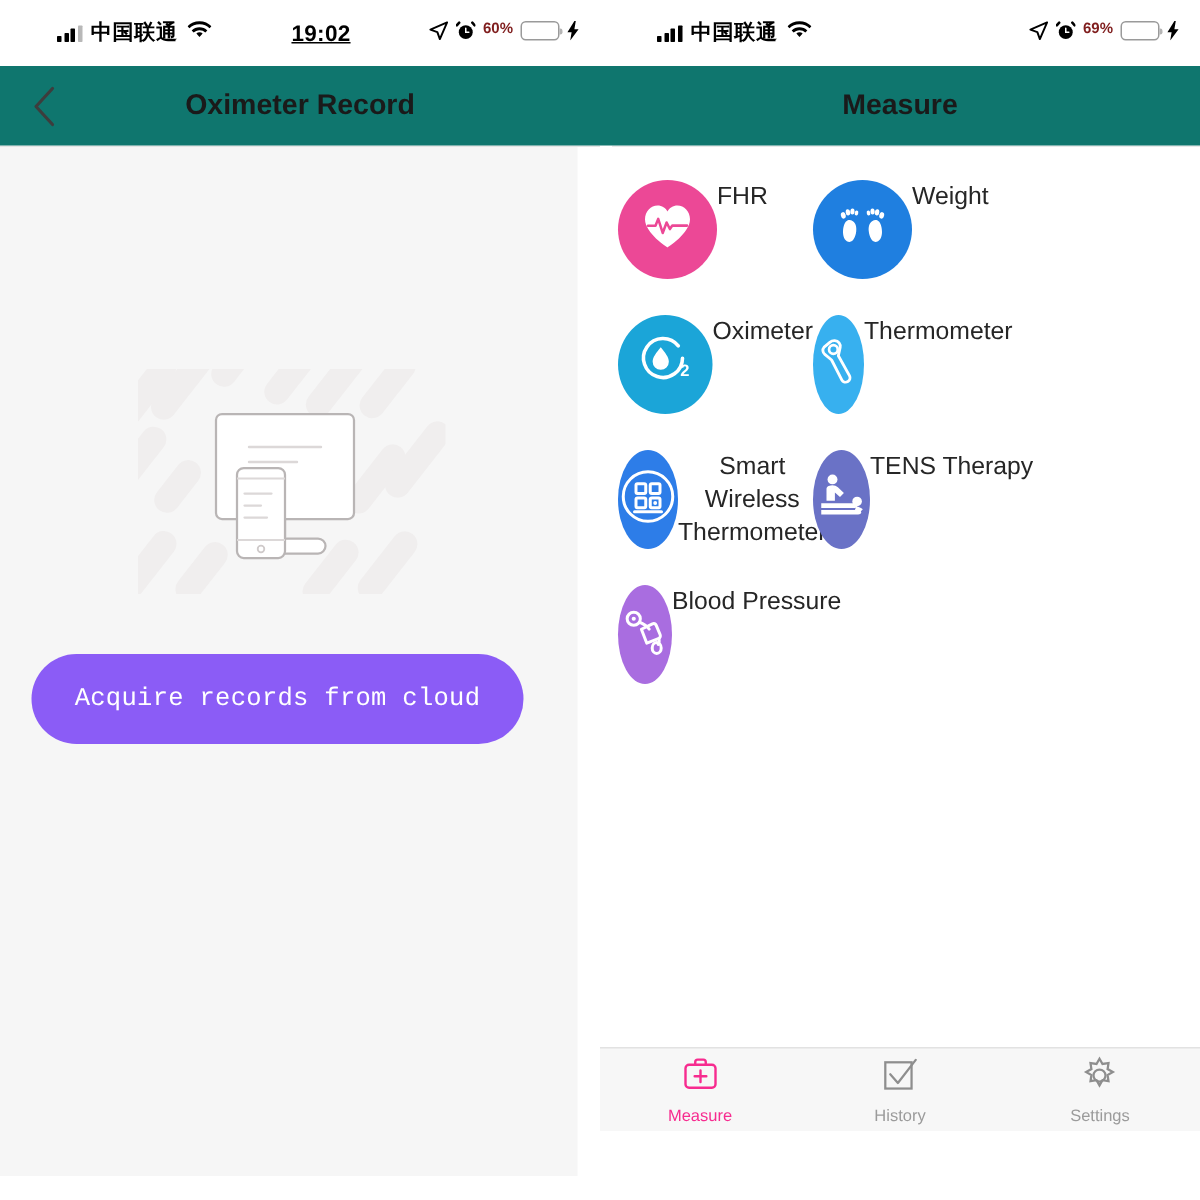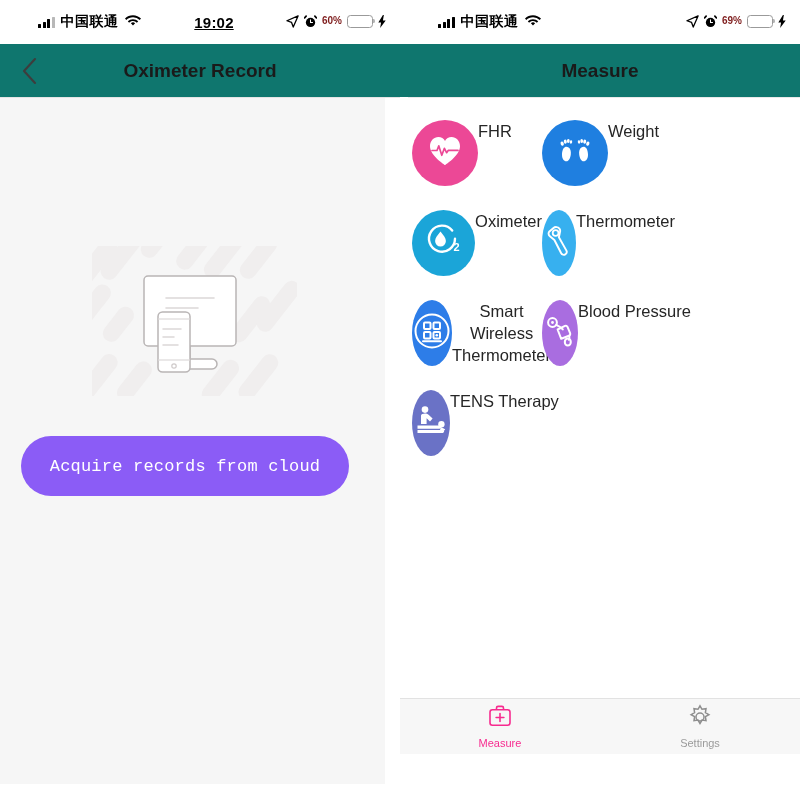--- a/index.html
+++ b/index.html
@@ -355,69 +355,78 @@
               </g>
               <circle cx="24.8" cy="24.3" r="1.3" fill="#fff"></circle>
               <path d="M11 30.2h18" stroke="#fff" stroke-width="2" stroke-linecap="round"></path>
             </svg>
           </span>
         </div>
         <div class="lbl wrap">Smart Wireless Thermometer</div>
       </div>
 
       <div class="tile">
-        <div class="bubble" style="background:#a96de0">
-          <span>
-            <svg width="36" height="34" viewBox="0 0 36 34">
-              <circle cx="10.5" cy="8.5" r="4.4" fill="none" stroke="#fff" stroke-width="2"></circle>
-              <circle cx="10.5" cy="8.5" r="1.4" fill="#fff"></circle>
-              <path d="M14.2 10.8c3.4 1.4 5.4 3 6.6 4.6" fill="none" stroke="#fff" stroke-width="2" stroke-linecap="round"></path>
-              <path d="M15.6 15.5l7.4-3.6c1-.5 2.1 0 2.5 1l2.6 6.3c.4 1-.1 2.2-1.2 2.6l-7.7 3-3.6-9.3z" fill="none" stroke="#fff" stroke-width="2" stroke-linejoin="round"></path>
-              <path d="M27.3 21.8c.4 1.8.2 3 -.6 3.9" fill="none" stroke="#fff" stroke-width="1.9" stroke-linecap="round"></path>
-              <ellipse cx="25.8" cy="28" rx="3" ry="3.6" fill="none" stroke="#fff" stroke-width="2"></ellipse>
-            </svg>
-          </span>
-        </div>
-        <div class="lbl">Blood Pressure</div>
-      </div>
-
-      <div class="tile">
         <div class="bubble" style="background:#6a72c6">
           <span>
             <svg width="38" height="34" viewBox="0 0 38 34">
               <g fill="#fff">
                 <circle cx="13" cy="5.6" r="3.3"></circle>
                 <path d="M10.4 10c2.2-1 4.6-.7 6.2.8l4 3.8-2.6 2.8-3.4-3.1v5.6h-5.6V12c0-.9.5-1.6 1.4-2z"></path>
                 <circle cx="29.4" cy="20.3" r="3.2"></circle>
                 <path d="M5.5 21.5h21.8c1.2 0 2.2.6 2.2 1.6s-1 1.6-2.2 1.6H5.5z"></path>
                 <path d="M5.5 26h24.6c1.1 0 2 .6 2 1.5s-.9 1.5-2 1.5H5.5z"></path>
                 <path d="M28.8 23.6c1.8.2 3.3.9 4.4 1.9l-2 2.1c-.9-.8-2-1.3-3.3-1.4l.9-2.6z"></path>
               </g>
             </svg>
           </span>
         </div>
         <div class="lbl">TENS Therapy</div>
       </div>
 
+      <div class="tile">
+        <div class="bubble" style="background:#a96de0">
+          <span>
+            <svg width="36" height="34" viewBox="0 0 36 34">
+              <circle cx="10.5" cy="8.5" r="4.4" fill="none" stroke="#fff" stroke-width="2"></circle>
+              <circle cx="10.5" cy="8.5" r="1.4" fill="#fff"></circle>
+              <path d="M14.2 10.8c3.4 1.4 5.4 3 6.6 4.6" fill="none" stroke="#fff" stroke-width="2" stroke-linecap="round"></path>
+              <path d="M15.6 15.5l7.4-3.6c1-.5 2.1 0 2.5 1l2.6 6.3c.4 1-.1 2.2-1.2 2.6l-7.7 3-3.6-9.3z" fill="none" stroke="#fff" stroke-width="2" stroke-linejoin="round"></path>
+              <path d="M27.3 21.8c.4 1.8.2 3 -.6 3.9" fill="none" stroke="#fff" stroke-width="1.9" stroke-linecap="round"></path>
+              <ellipse cx="25.8" cy="28" rx="3" ry="3.6" fill="none" stroke="#fff" stroke-width="2"></ellipse>
+            </svg>
+          </span>
+        </div>
+        <div class="lbl">Blood Pressure</div>
+      </div>
+
     </div>
 
     <div class="tabbar">
 
 
       <div class="tab active">
         <span>
           <svg width="26" height="26" viewBox="0 0 26 26">
             <path d="M9.5 5.5V4a1.6 1.6 0 0 1 1.6-1.6h3.8A1.6 1.6 0 0 1 16.5 4v1.5" fill="none" stroke="#f72b8f" stroke-width="1.6"></path>
             <rect x="3" y="5.8" width="20" height="15.4" rx="2.4" fill="none" stroke="#f72b8f" stroke-width="1.6"></rect>
             <path d="M13 9.6v7.8M9.1 13.5h7.8" stroke="#f72b8f" stroke-width="1.6" stroke-linecap="round"></path>
           </svg>
         </span>
         <span class="tlbl">Measure</span>
       </div>
 
+      <div class="tab">
+        <span>
+          <svg width="26" height="26" viewBox="0 0 26 26">
+            <rect x="3.2" y="4.2" width="17.5" height="17.5" fill="none" stroke="#8e8e8e" stroke-width="1.5"></rect>
+            <path d="M6.5 12.2 11.6 18 23.5 2.6" fill="none" stroke="#8e8e8e" stroke-width="1.5" stroke-linecap="round" stroke-linejoin="round"></path>
+          </svg>
+        </span>
+        <span class="tlbl">History</span>
+      </div>
 
       <div class="tab">
         <span>
           <svg width="26" height="26" viewBox="0 0 26 26">
             <g fill="none" stroke="#8e8e8e" stroke-width="1.5">
               <circle cx="13" cy="13" r="4"></circle>
               <path d="M13 1.8 15 5.3l4-.6-.6 4 3.5 2-3.5 2 .6 4-4-.6-2 3.5-2-3.5-4 .6.6-4-3.5-2 3.5-2-.6-4 4 .6 2-3.5z"></path>
             </g>
           </svg>
         </span>

